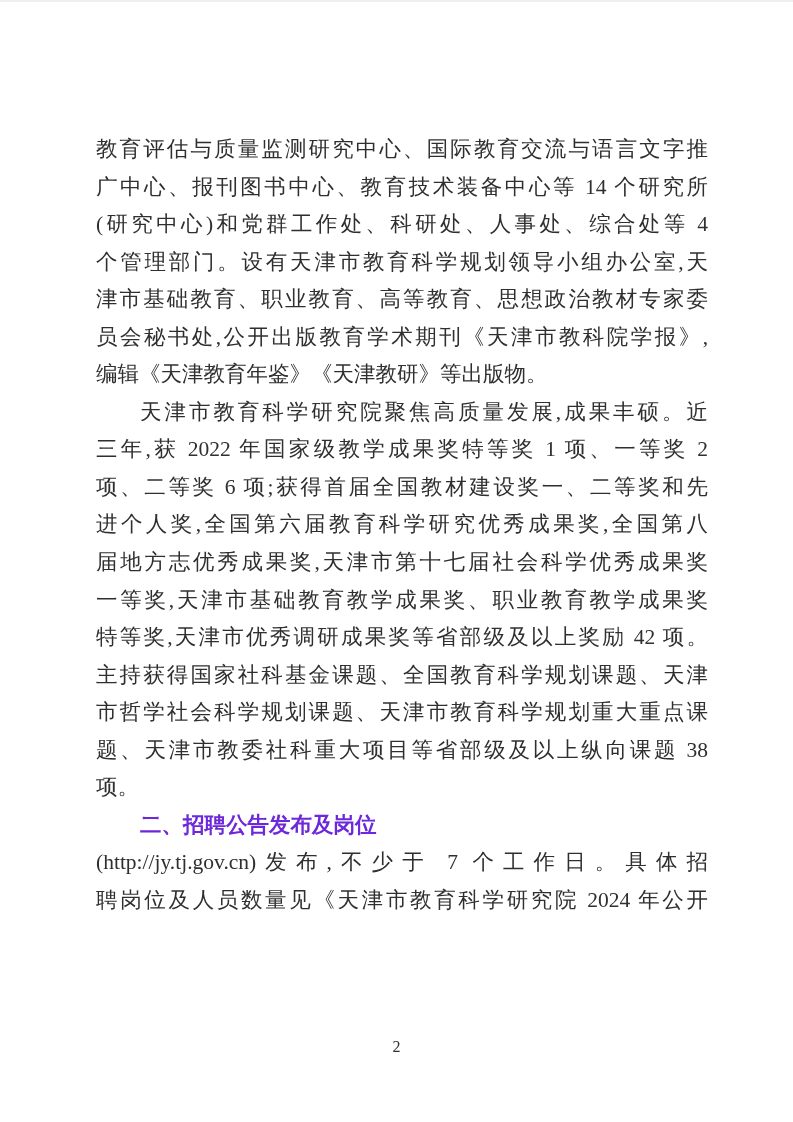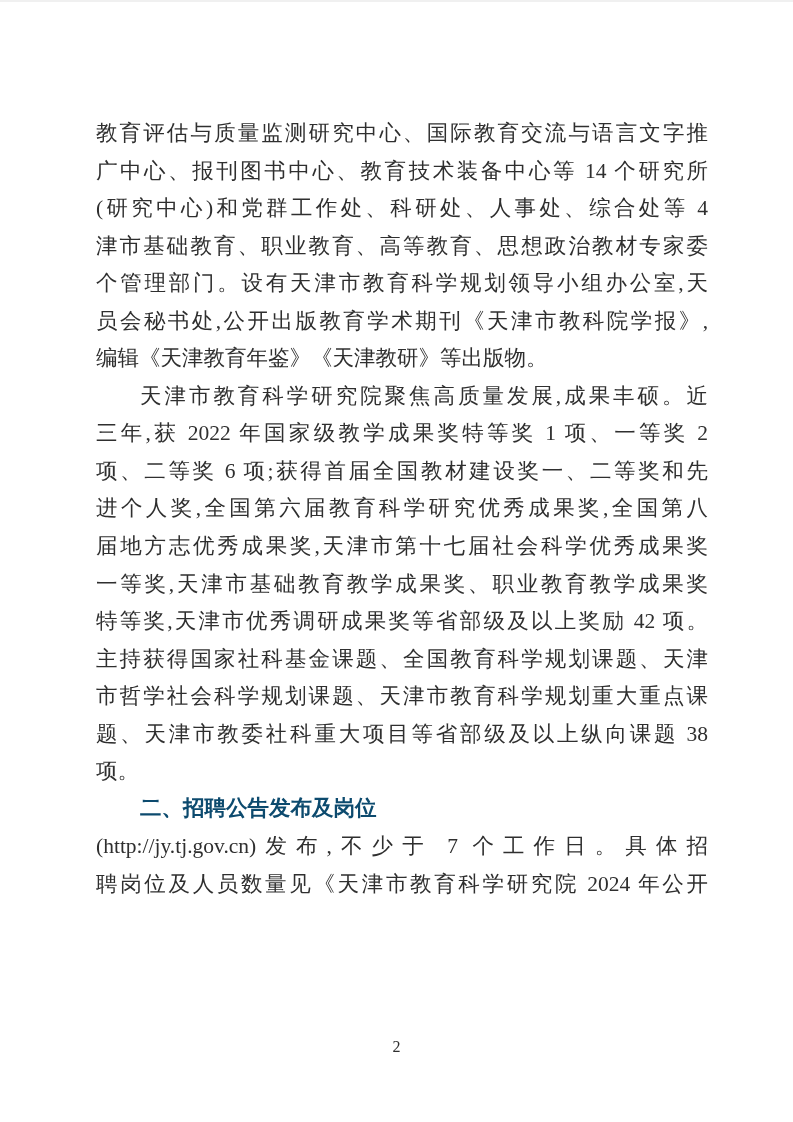--- a/index.html
+++ b/index.html
@@ -12,44 +12,44 @@
     width: 793px;
     height: 1122px;
     background: #ffffff;
     overflow: hidden;
     border-top: 2px solid #f0f0f0;
     color: #2f2f2f;
   }
   .body-text {
     position: absolute;
     left: 96px;
-    top: 113px;
+    top: 129px;
     width: 612px;
     font-size: 21.5px;
     color: #2f2f2f;
   }
   .line {
     height: 37.55px;
     line-height: 37.55px;
     overflow: hidden;
     text-align: justify;
     text-align-last: justify;
     text-justify: inter-ideograph;
   }
   .line.no-just {
     text-align: center;
     text-align-last: left;
   }
   .line.indent {
     padding-left: 44px;
   }
   .line.heading {
-    font-family: Liberation Mono, monospace;
+    font-family: Liberation Serif, serif;
     font-weight: 700;
-    color: #0c4a6e;
+    color: #6d28d9;
     text-align: left;
     text-align-last: left;
   }
   .page-number {
     position: absolute;
     top: 1036px;
     left: 0;
     width: 100%;
     text-align: center;
     font-size: 16px;
@@ -57,22 +57,22 @@
   }
 </style>
 </head>
 <body>
 
 <div class="page">
   <div class="body-text">
       <div class="line">教育评估与质量监测研究中心、国际教育交流与语言文字推</div>
       <div class="line">广中心、报刊图书中心、教育技术装备中心等 14 个研究所</div>
       <div class="line">(研究中心)和党群工作处、科研处、人事处、综合处等 4</div>
+      <div class="line">个管理部门。设有天津市教育科学规划领导小组办公室,天</div>
       <div class="line">津市基础教育、职业教育、高等教育、思想政治教材专家委</div>
-      <div class="line">个管理部门。设有天津市教育科学规划领导小组办公室,天</div>
       <div class="line">员会秘书处,公开出版教育学术期刊《天津市教科院学报》,</div>
       <div class="line no-just">编辑《天津教育年鉴》《天津教研》等出版物。</div>
       <div class="line indent">天津市教育科学研究院聚焦高质量发展,成果丰硕。近</div>
       <div class="line">三年,获 2022 年国家级教学成果奖特等奖 1 项、一等奖 2</div>
       <div class="line">项、二等奖 6 项;获得首届全国教材建设奖一、二等奖和先</div>
       <div class="line">进个人奖,全国第六届教育科学研究优秀成果奖,全国第八</div>
       <div class="line">届地方志优秀成果奖,天津市第十七届社会科学优秀成果奖</div>
       <div class="line">一等奖,天津市基础教育教学成果奖、职业教育教学成果奖</div>
       <div class="line">特等奖,天津市优秀调研成果奖等省部级及以上奖励 42 项。</div>
       <div class="line">主持获得国家社科基金课题、全国教育科学规划课题、天津</div>

